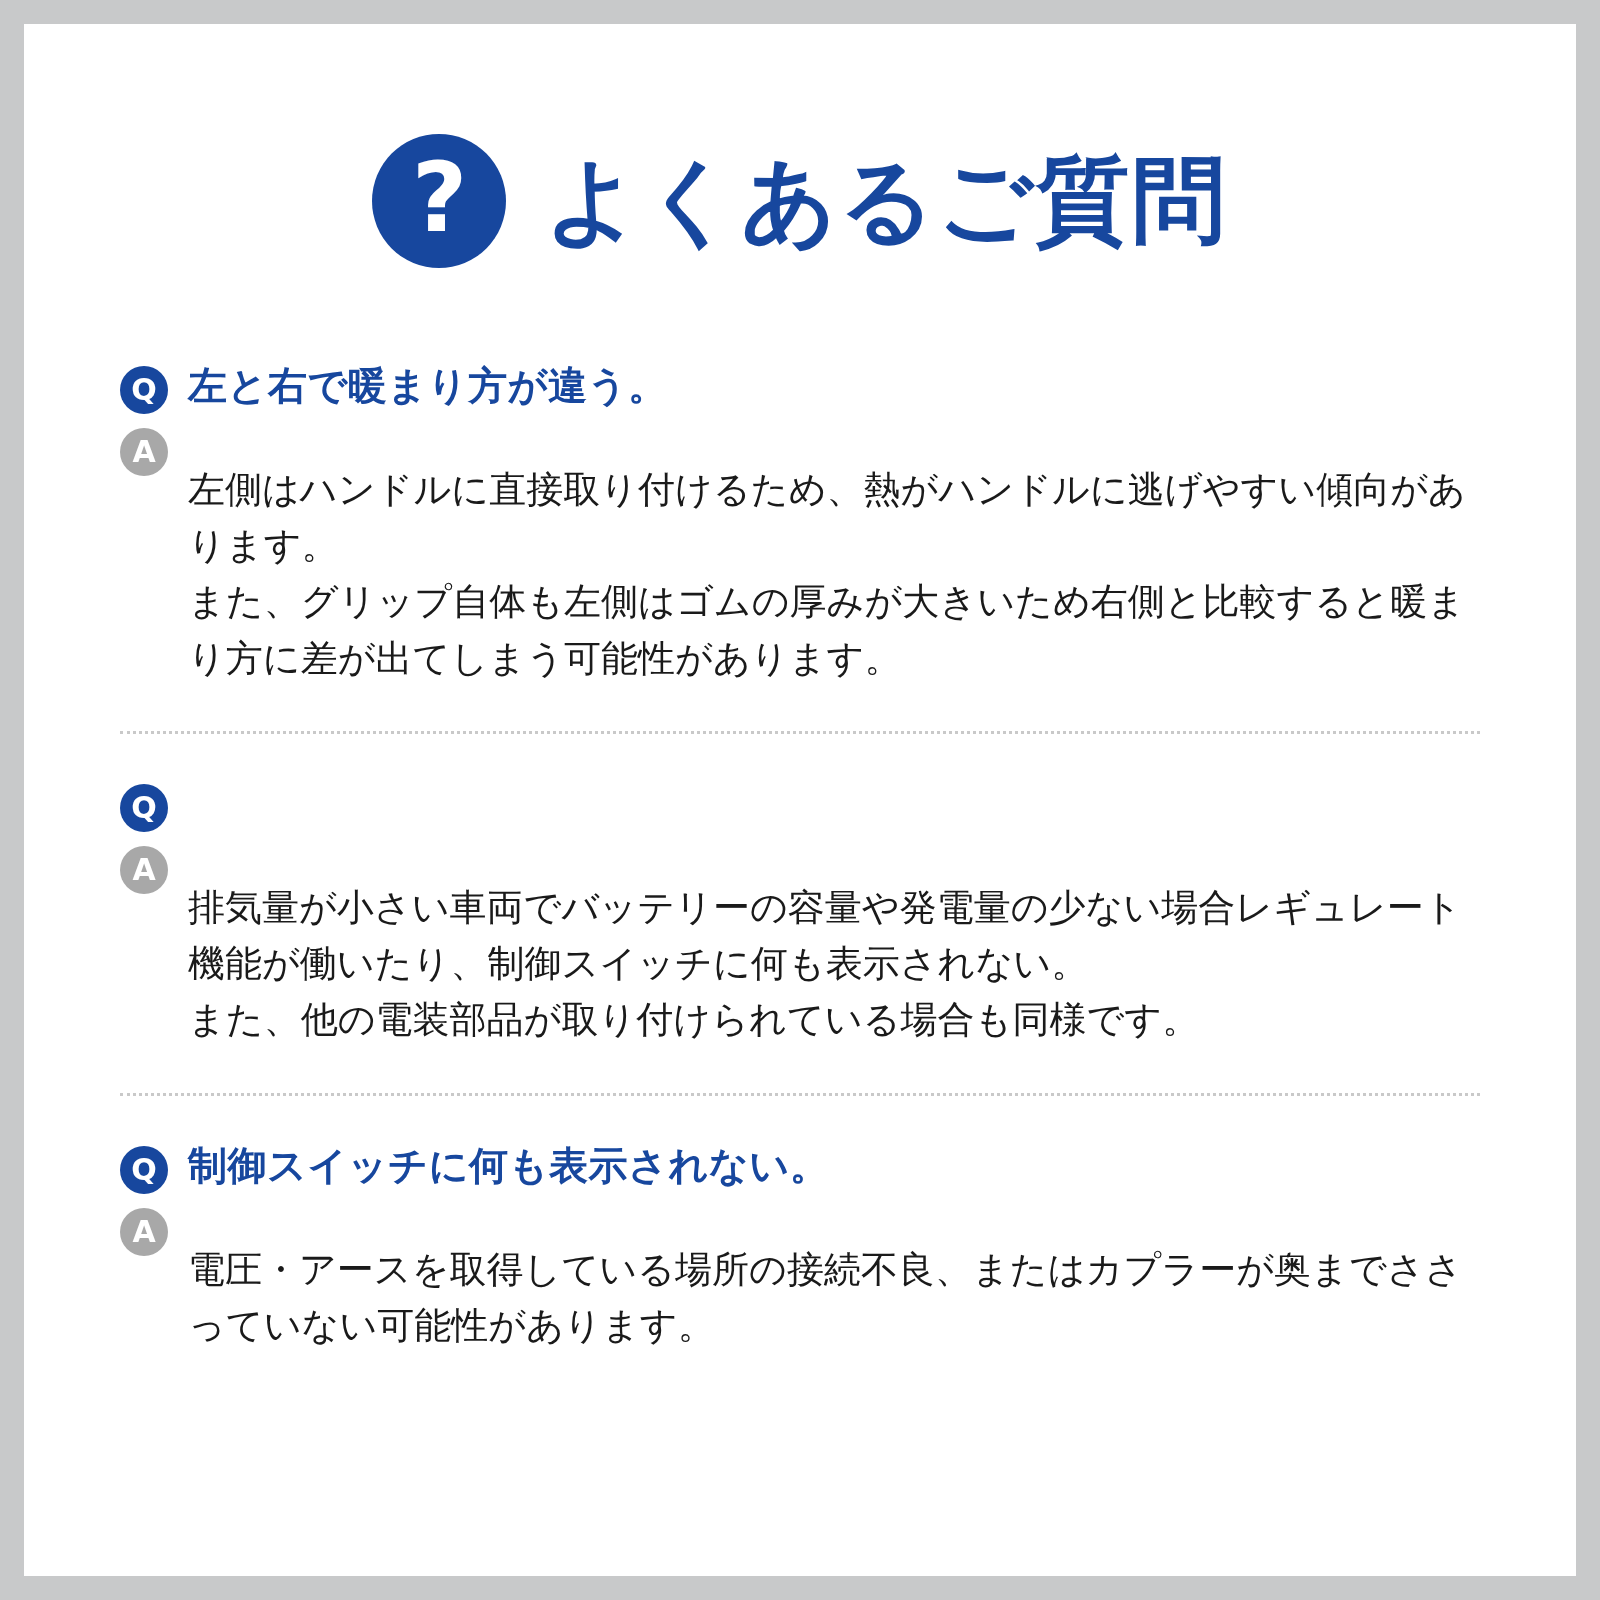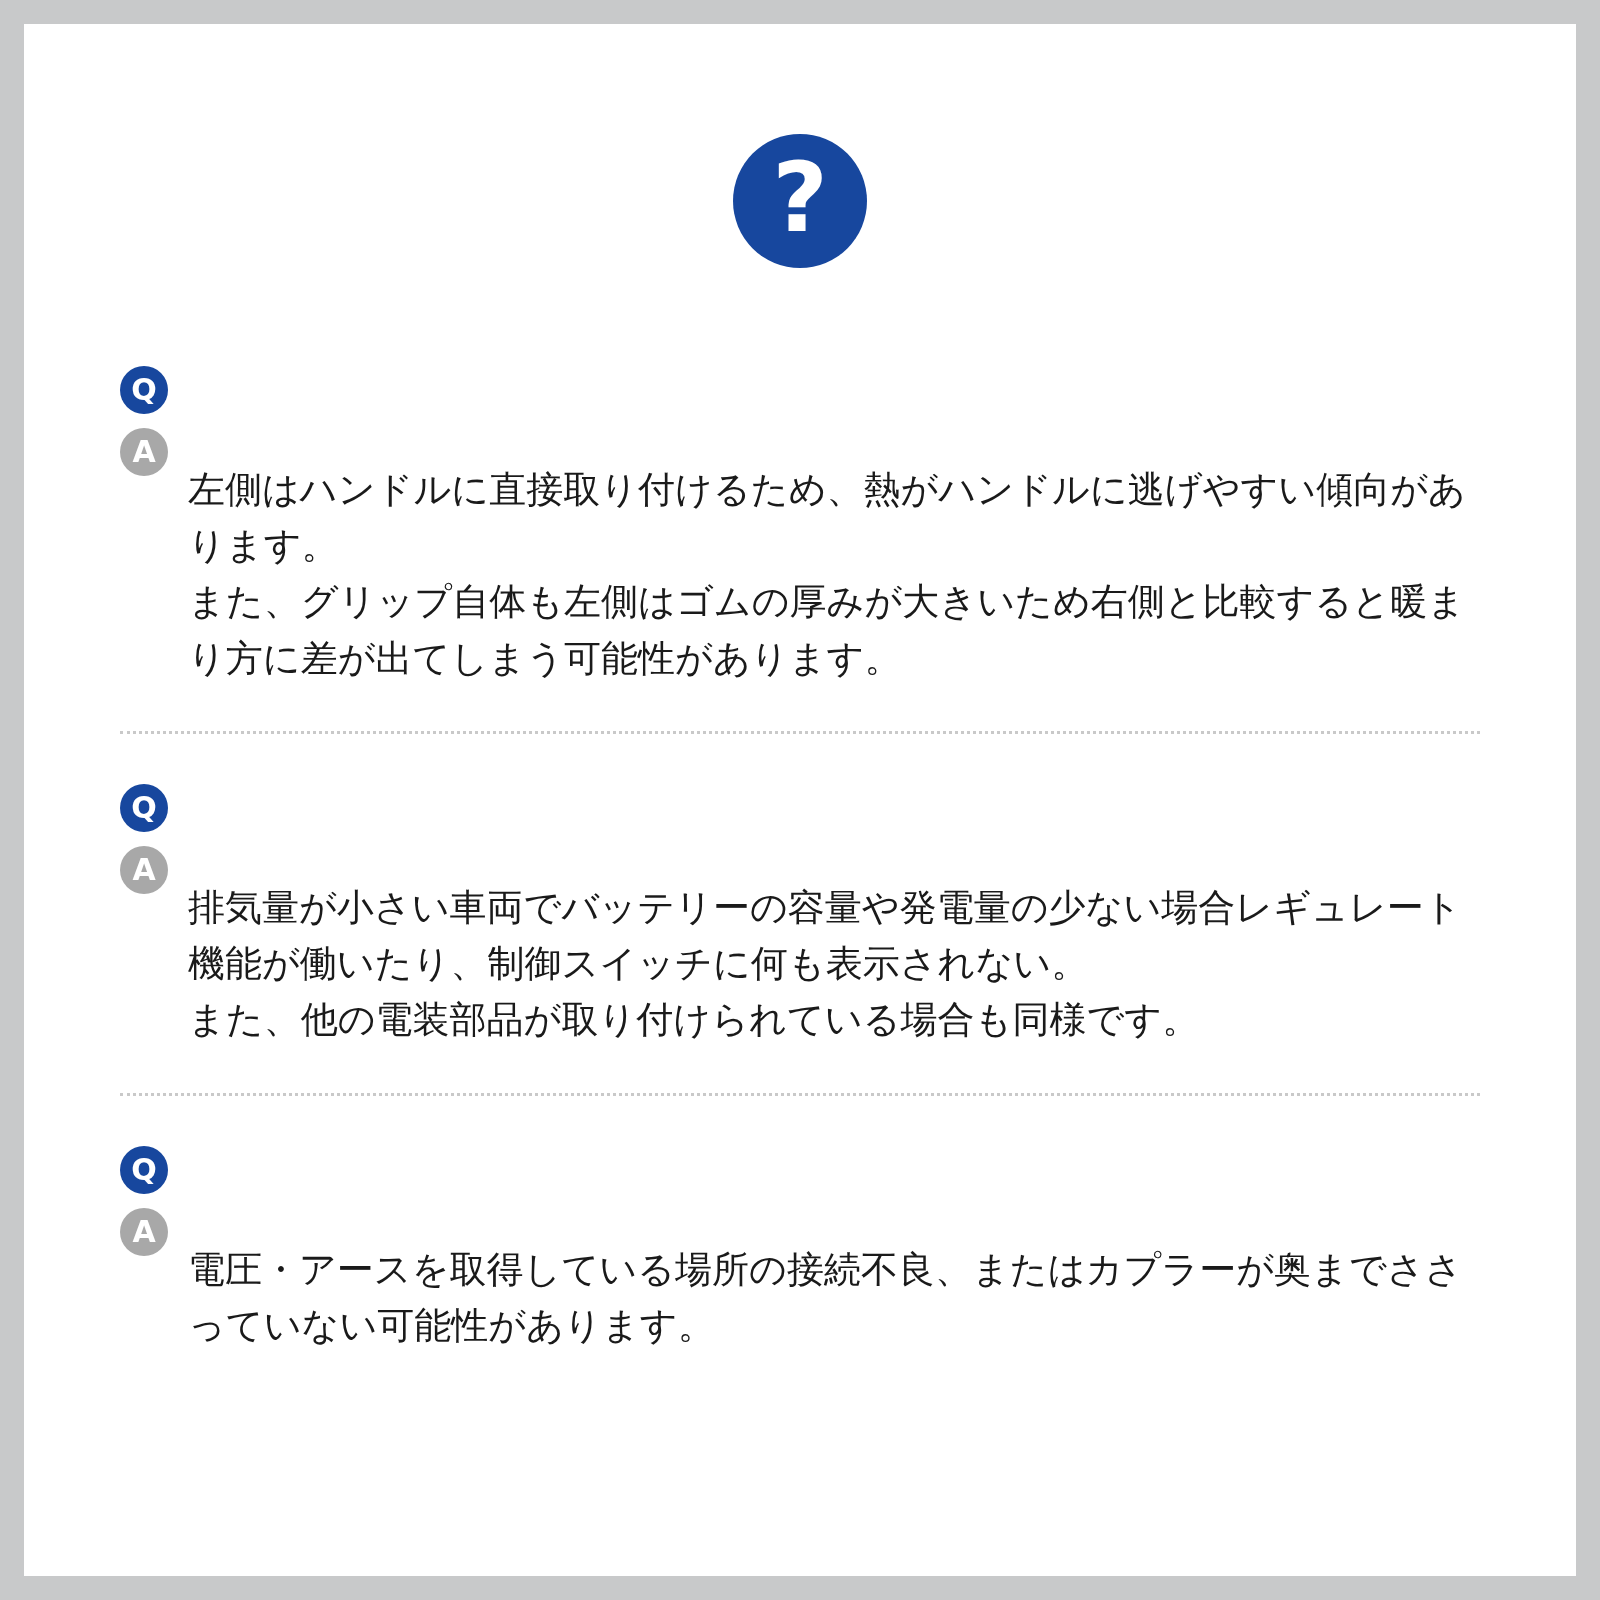--- a/index.html
+++ b/index.html
@@ -108,27 +108,29 @@
     margin: 44px 0 44px 0;
   }
 </style>
 </head>
 <body>
 
 <div class="page">
 
   <div class="header">
     <div class="q-badge-big">?</div>
+    <div class="header-title">よくあるご質問</div>
   </div>
 
   <div class="faq-list">
 
     <div class="faq-item">
       <div class="faq-row row-q">
         <div class="badge badge-q">Q</div>
+        <div class="q-text">左と右で暖まり方が違う。</div>
       </div>
       <div class="faq-row row-a">
         <div class="badge badge-a">A</div>
         <div class="a-text">左側はハンドルに直接取り付けるため、熱がハンドルに逃げやすい傾向があります。
 また、グリップ自体も左側はゴムの厚みが大きいため右側と比較すると暖まり方に差が出てしまう可能性があります。</div>
       </div>
     </div>
 
     <div class="divider"></div>
 
@@ -141,20 +143,21 @@
         <div class="a-text">排気量が小さい車両でバッテリーの容量や発電量の少ない場合レギュレート機能が働いたり、制御スイッチに何も表示されない。
 また、他の電装部品が取り付けられている場合も同様です。</div>
       </div>
     </div>
 
     <div class="divider"></div>
 
     <div class="faq-item">
       <div class="faq-row row-q">
         <div class="badge badge-q">Q</div>
+        <div class="q-text">制御スイッチに何も表示されない。</div>
       </div>
       <div class="faq-row row-a">
         <div class="badge badge-a">A</div>
         <div class="a-text">電圧・アースを取得している場所の接続不良、またはカプラーが奥までささっていない可能性があります。</div>
       </div>
     </div>
 
   </div>
 </div>
 

